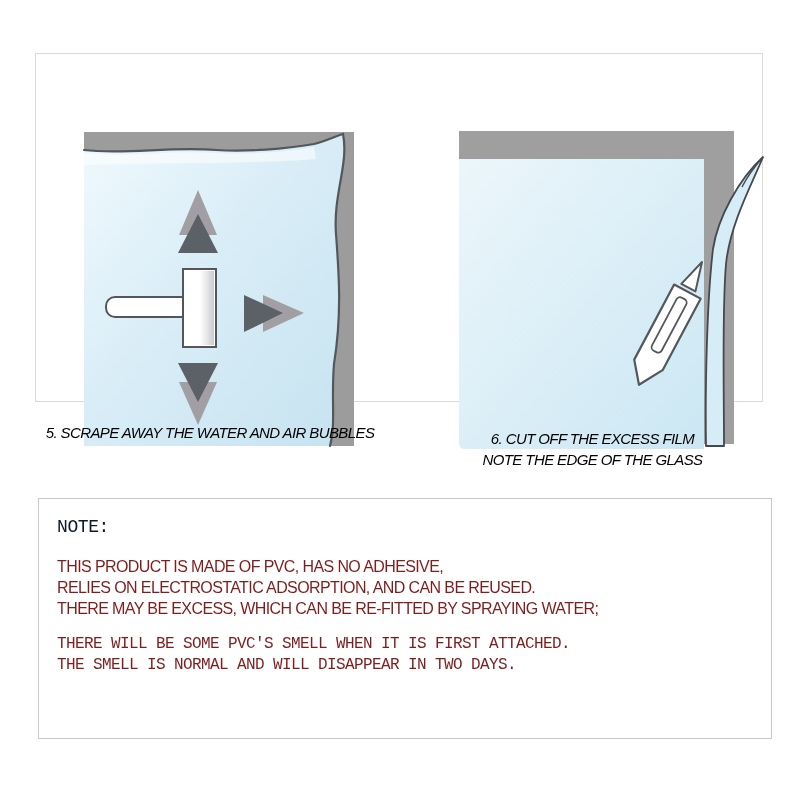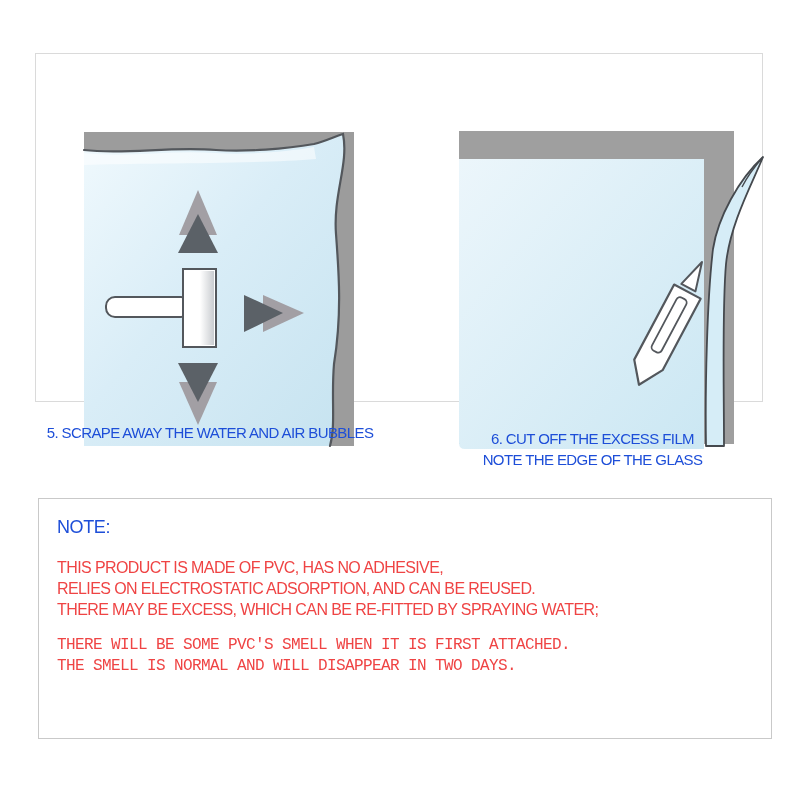--- a/index.html
+++ b/index.html
@@ -9,31 +9,31 @@
   }
   .steps-card{
     position:absolute;left:35px;top:53px;width:728px;height:349px;
     background:#ffffff;border:1px solid #dadada;box-sizing:border-box;
   }
   .illu{position:absolute;}
   .illu-left{left:45px;top:75px;}
   .illu-right{left:420px;top:75px;}
   .caption{
     position:absolute;text-align:center;font-size:15px;line-height:21px;
-    letter-spacing:-0.6px;color:#1d4ed8;
+    letter-spacing:-0.6px;color:#000000;font-style:italic;
   }
   .caption-left{left:20px;top:422px;width:380px;}
   .caption-right{left:400px;top:428px;width:385px;}
   .note-box{
     position:absolute;left:38px;top:498px;width:734px;height:241px;
     border:1px solid #c9c9c9;box-sizing:border-box;background:#ffffff;
     padding:18px 16px 0 18px;
   }
-  .note-heading{font-size:18px;letter-spacing:-0.4px;color:#1d4ed8;}
-  .note-para{margin-top:19px;font-size:16px;line-height:21px;letter-spacing:-0.6px;color:#ef4444;}
+  .note-heading{font-size:18px;letter-spacing:-0.4px;color:#0f172a;font-family:Liberation Mono, monospace;}
+  .note-para{margin-top:19px;font-size:16px;line-height:21px;letter-spacing:-0.6px;color:#7f1d1d;}
   .note-para + .note-para{margin-top:15px;font-family:Liberation Mono, monospace;}
 </style>
 </head>
 <body>
 
 <div class="canvas">
 
   <div class="steps-card">
 
     <svg class="illu illu-left" width="280" height="322" viewBox="0 0 280 322">

